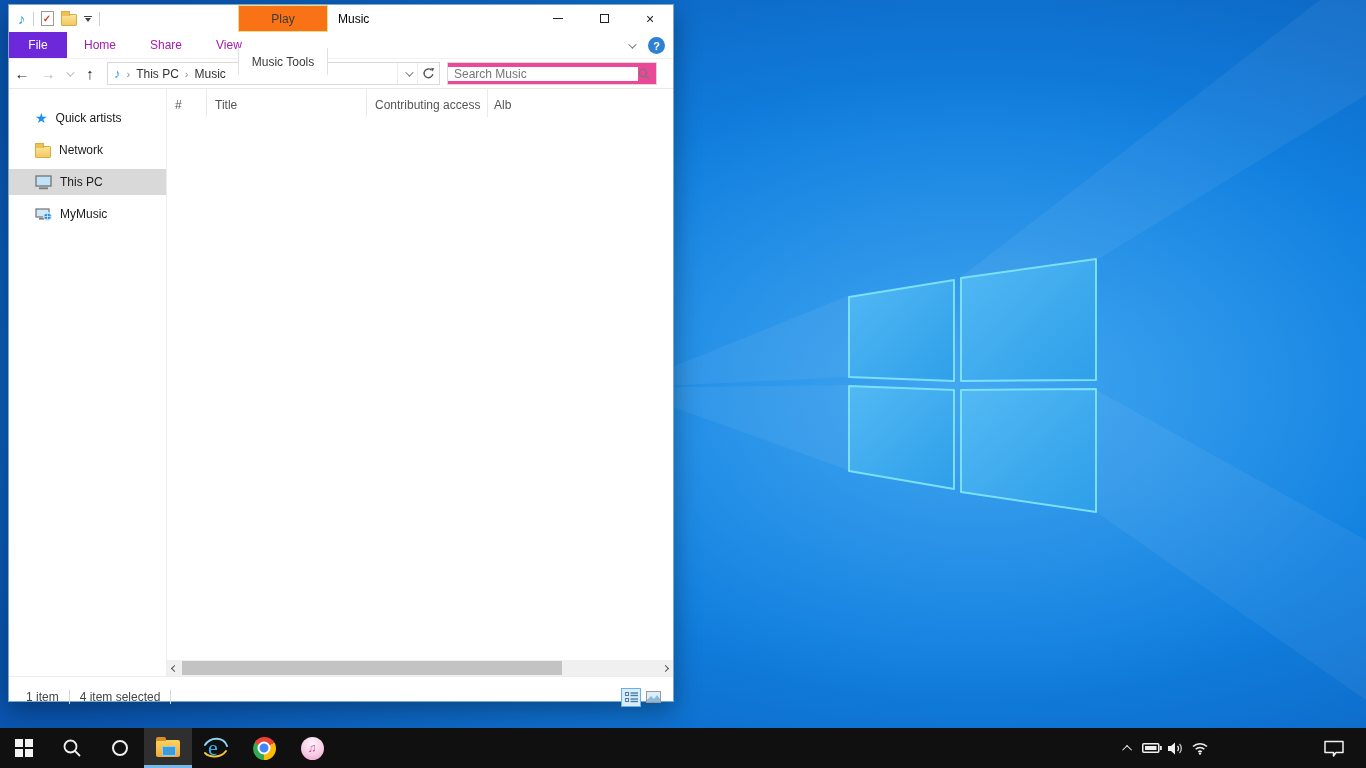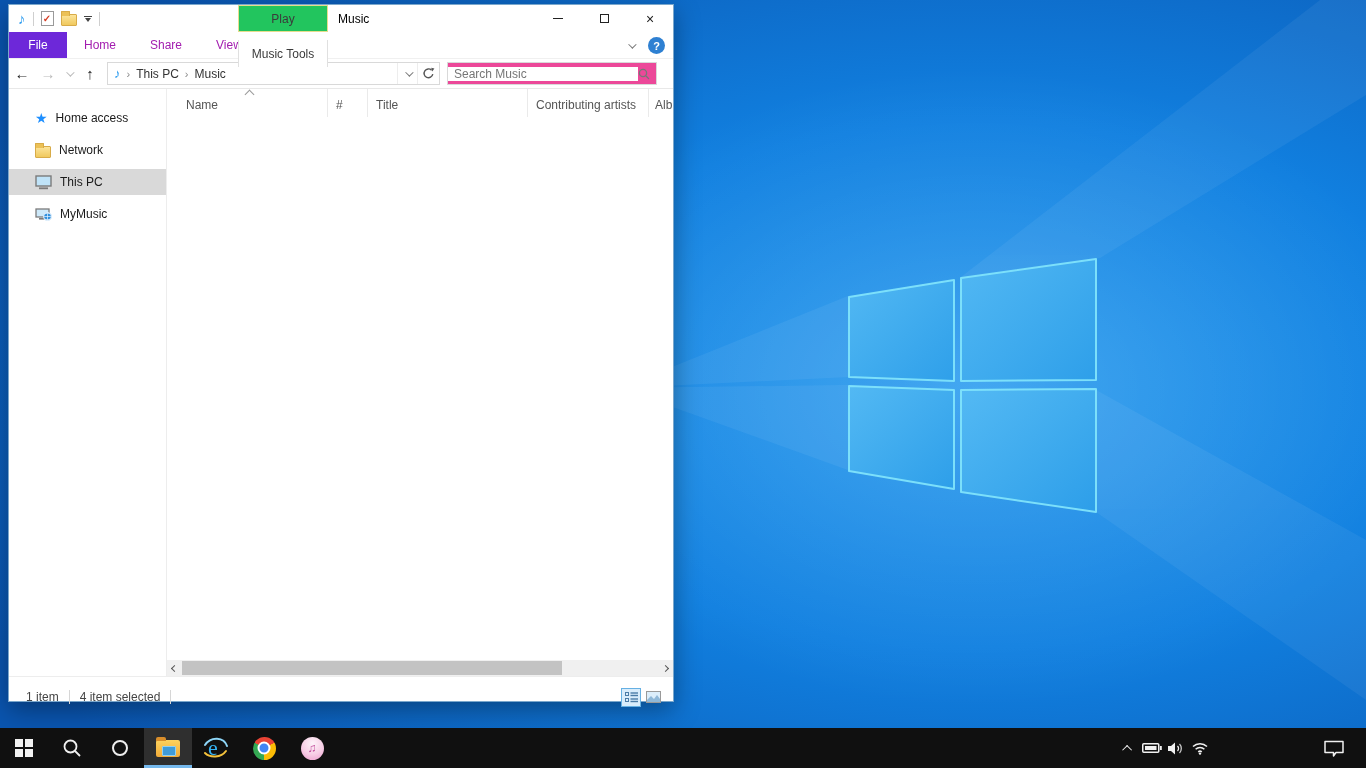--- a/index.html
+++ b/index.html
@@ -21,36 +21,36 @@
   .prop-ico { width:13px; height:15px; border:1px solid #9a9a9a; background:#fff; color:#d63a21;
               font-size:10px; line-height:13px; text-align:center; font-weight:bold; }
   .folder { position:relative; width:16px; height:12px; background:linear-gradient(#fce49a,#f0c95e);
             border:1px solid #d8ab48; border-radius:1px; margin-top:3px; }
   .folder::before { content:""; position:absolute; left:-1px; top:-4px; width:7px; height:4px;
                     background:#ecc156; border:1px solid #d8ab48; border-bottom:none; border-radius:1px 1px 0 0; }
   .qat-drop { display:flex; flex-direction:column; align-items:center; gap:1px; }
   .qat-drop .bar { width:8px; height:0; border-top:1.5px solid #444; }
   .tri-down { width:0; height:0; border-left:3.5px solid transparent; border-right:3.5px solid transparent; border-top:4px solid #444; }
 
-  .play-tab { position:absolute; left:229px; top:0; width:90px; height:27px; background:#22c55e;
+  .play-tab { position:absolute; left:229px; top:0; width:90px; height:27px; background:#f97316;
               border:1px solid #e6dd8d; display:flex; align-items:center; justify-content:center;
               font-size:12px; color:#3b3b3b; }
   .win-title { position:absolute; left:329px; top:0; height:27px; display:flex; align-items:center;
                font-size:12px; color:#000; }
   .win-ctrls { position:absolute; right:0; top:0; height:27px; display:flex; }
   .wc { width:46px; height:27px; display:flex; align-items:center; justify-content:center; color:#222; }
   .min-glyph { width:10px; height:0; border-top:1px solid #222; }
   .max-glyph { width:9px; height:9px; border:1px solid #222; }
   .close-glyph { font-size:14px; line-height:1; }
 
   
   .tabrow { height:27px; display:flex; align-items:stretch; position:relative; border-bottom:1px solid #f0f0f0; }
   .tab-file { width:58px; background:#6d28d9; color:#fff; display:flex; align-items:center; justify-content:center; font-size:12px; }
   .tab { padding:0 17px; display:flex; align-items:center; justify-content:center; font-size:12px; color:#a21caf; }
-  .tab-mtools { position:absolute; left:229px; top:8px; width:90px; height:27px; background:#fff;
+  .tab-mtools { position:absolute; left:229px; top:16px; width:90px; height:27px; background:#fff;
                 border-left:1px solid #e0e0e0; border-right:1px solid #e0e0e0;
                 display:flex; align-items:center; justify-content:center; font-size:12px; color:#3b3b3b; }
   .tabrow-right { position:absolute; right:8px; top:0; height:27px; display:flex; align-items:center; gap:14px; }
   .chev { display:inline-block; width:6px; height:6px; border-right:1.5px solid #777; border-bottom:1.5px solid #777; }
   .chev.down { transform:rotate(45deg) translateY(-2px); }
   .chev.left { transform:rotate(135deg); }
   .chev.right { transform:rotate(-45deg); }
   .help-btn { width:17px; height:17px; border-radius:50%; background:#2e80d2; color:#fff; font-size:11px;
               font-weight:bold; display:flex; align-items:center; justify-content:center; }
 
@@ -250,21 +250,21 @@
           <line x1="7.8" y1="7.8" x2="11" y2="11" stroke="#777" stroke-width="1.3"></line>
         </svg>
       </div>
     </div>
 
     <div class="win-body">
 
       <div class="sidebar">
         <div class="side-item">
           <span class="star-ico">★</span>
-          <span>Home access</span>
+          <span>Quick artists</span>
         </div>
         <div class="side-item">
           <span class="folder"></span>
           <span>Network</span>
         </div>
         <div class="side-item selected">
           <svg class="mon-ico" width="17" height="15" viewBox="0 0 17 15">
             <rect x="1" y="1" width="15" height="10" fill="#bfe3f8" stroke="#7b7b7b" stroke-width="1.4"></rect>
             <rect x="4" y="12.4" width="9" height="1.8" fill="#7b7b7b"></rect>
           </svg>
@@ -276,32 +276,28 @@
             <rect x="4" y="11" width="7" height="1.6" fill="#7b7b7b"></rect>
             <circle cx="12.5" cy="9.5" r="4" fill="#2f8fdd" stroke="#f0f8ff" stroke-width="1"></circle>
             <path d="M8.5 9.5 h8 M12.5 5.5 v8 M9.6 7 a5 5 0 0 1 5.8 0 M9.6 12 a5 5 0 0 0 5.8 0" stroke="#e8f4fc" stroke-width="0.7" fill="none"></path>
           </svg>
           <span>MyMusic</span>
         </div>
       </div>
 
       <div class="listarea">
         <div class="cols">
-          <div class="col col-name">
-            <span class="sort-caret"></span>
-            <span>Name</span>
-          </div>
           <div class="col col-num">
             <span>#</span>
           </div>
           <div class="col col-title">
             <span>Title</span>
           </div>
           <div class="col col-artists">
-            <span>Contributing artists</span>
+            <span>Contributing access</span>
           </div>
           <div class="col col-album">
             <span>Alb</span>
           </div>
         </div>
 
 
         <div class="hscroll">
           <div class="hs-arrow">
               <span class="chev left"></span>

